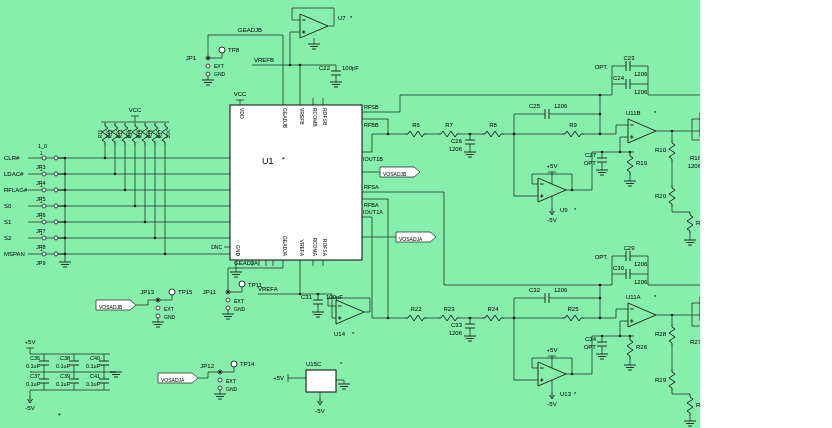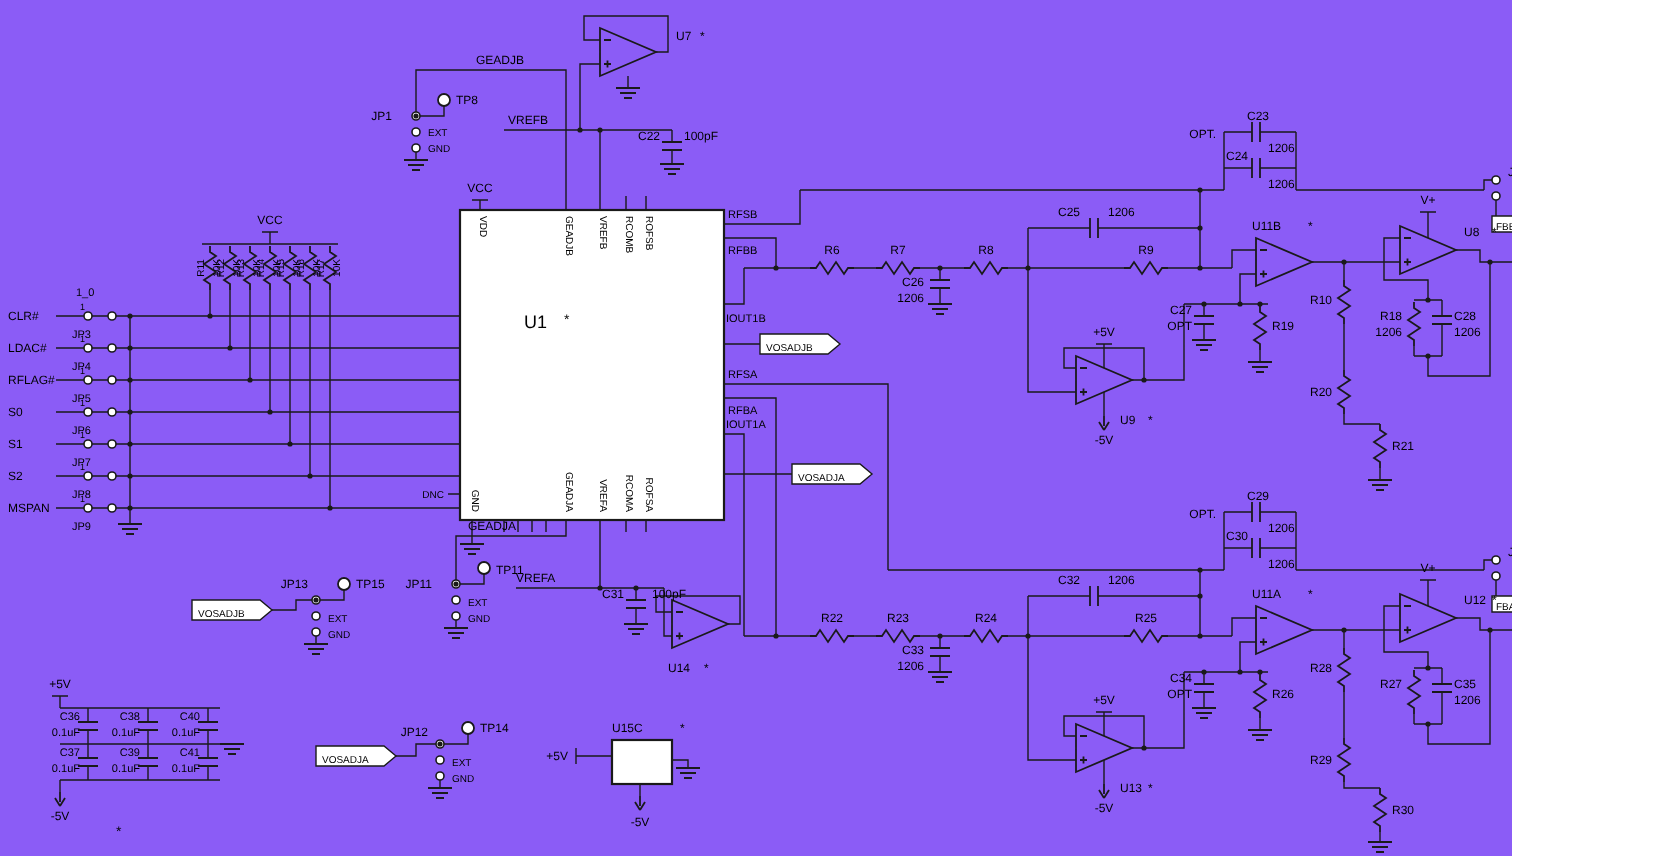--- a/index.html
+++ b/index.html
@@ -1,16 +1,16 @@
 <!DOCTYPE html>
 <html><head>
 <meta charset="utf-8">
 <style>
   html,body{margin:0;padding:0;background:#fff;}
-  .canvas{position:relative;width:756px;height:428px;background:#8b5cf6;overflow:hidden;}
+  .canvas{position:relative;width:700px;height:428px;background:#86efac;overflow:hidden;}
   svg{position:absolute;left:0;top:0;}
   svg text{font-family:"Liberation Sans","DejaVu Sans",sans-serif;fill:#000;}
   .w{stroke:#1a1a1a;stroke-width:.7;fill:none;}
   .sym{stroke:#1a1a1a;stroke-width:.9;fill:none;}
   .icbox{fill:#fff;stroke:#1a1a1a;stroke-width:1.1;}
   .pad{fill:#fff;stroke:#1a1a1a;stroke-width:.8;}
   .tp{fill:#fff;stroke:#1a1a1a;stroke-width:.9;}
   .conn{fill:#fff;stroke:#1a1a1a;stroke-width:1.1;}
   .dot{fill:#1a1a1a;stroke:none;}
   .flag{fill:#fff;stroke:#1a1a1a;stroke-width:.7;}

